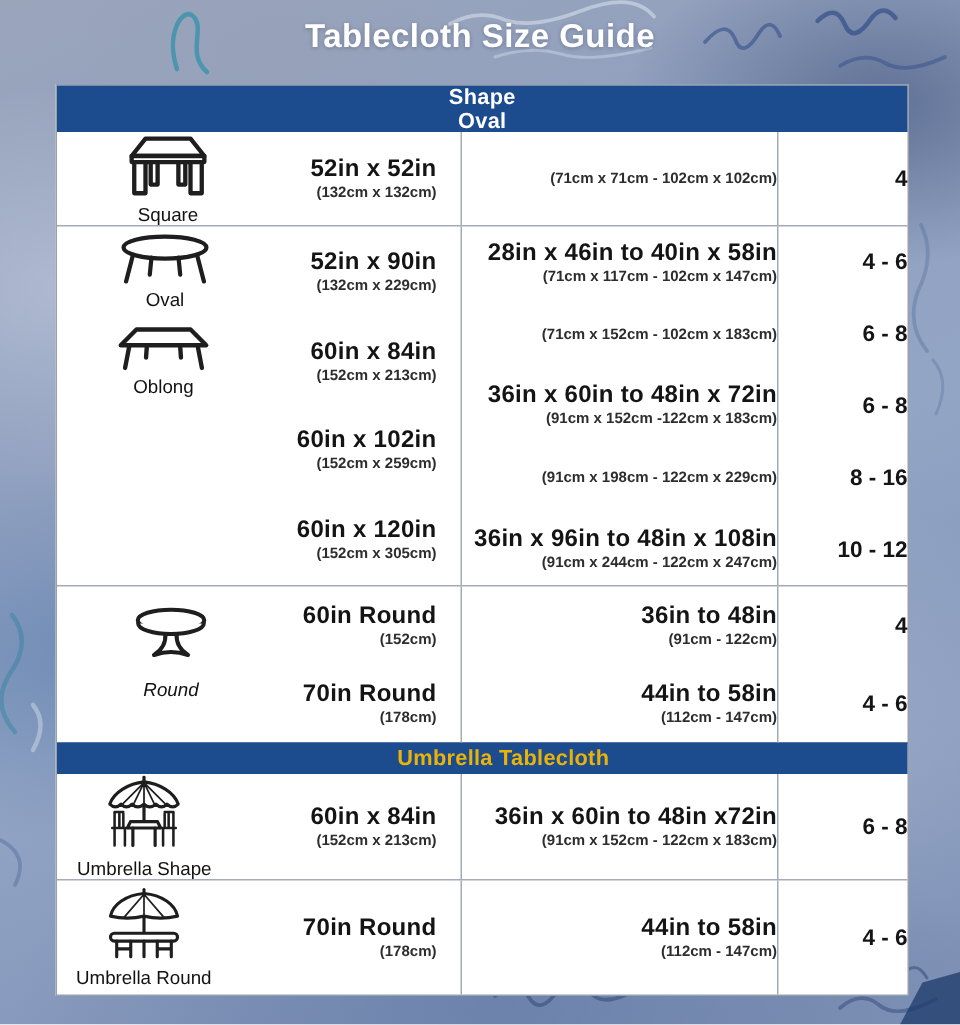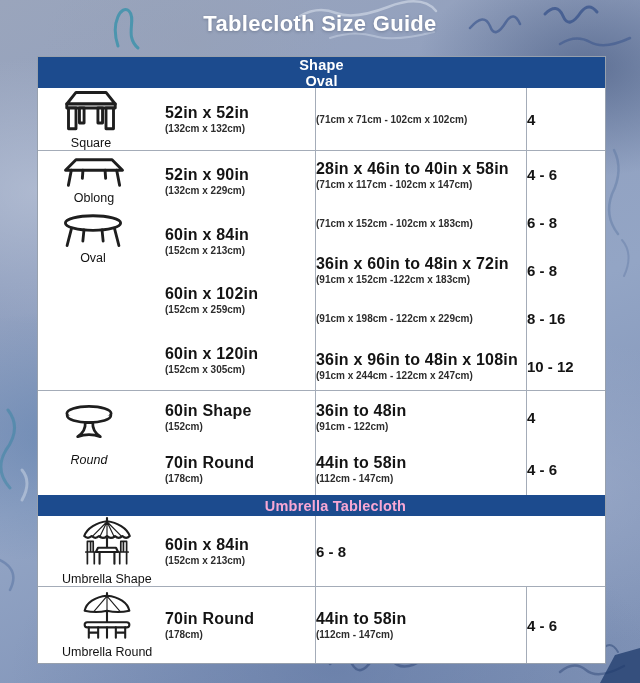--- a/index.html
+++ b/index.html
@@ -22,38 +22,38 @@
     text-shadow:0 1px 3px rgba(25,35,60,.30);
   }
   .card{
     position:absolute;left:37px;top:56px;width:569px;z-index:2;
     background:#fff;border:1px solid #97a0ad;box-sizing:border-box;
   }
   .thead{display:flex;background:var(--hdr,#1c4b8e);height:31px;align-items:center;flex-direction:column;}
   .thead .hc{color:#fff;font-size:14.5px;font-weight:bold;text-align:center;letter-spacing:.2px;}
   .c-shape{width:103px;box-sizing:border-box;}
   .c-size{width:150px;box-sizing:border-box;}
-  .c-fits{width:211px;box-sizing:border-box;}
+  .c-fits{width:211px;box-sizing:border-box;margin-left:16px;}
   .c-seats{flex:1;box-sizing:border-box;}
   .trow{display:flex;}
   .trow + .trow{border-top:1px solid #a4acb8;}
   .trow .c-fits,.trow .c-seats{border-left:1px solid #a4acb8;}
   .g1{height:62px;} .g2{height:239px;} .g3{height:104px;}
   .g4{height:70px;border-top:none;} .g5{height:76px;}
   .band{
-    height:20px;background:var(--hdr,#1c4b8e);color:#f9a8d4;display:flex;
+    height:20px;background:var(--hdr,#1c4b8e);color:#eab308;display:flex;
     align-items:center;justify-content:center;font-size:14.5px;font-weight:bold;
     border-top:1px solid #1c4b8e;letter-spacing:.2px;padding-left:28px;
   }
   .slots{display:flex;flex-direction:column;height:100%;}
-  .slot{flex:1;display:flex;flex-direction:column;align-items:flex-start;justify-content:center;}
+  .slot{flex:1;display:flex;flex-direction:column;align-items:flex-end;justify-content:center;}
   .main-val{font-size:16px;font-weight:bold;color:#141414;letter-spacing:.2px;white-space:nowrap;}
   .cm-val{font-size:10px;font-weight:bold;color:#2d2d2d;margin-top:1px;white-space:nowrap;}
   .seats-val{font-size:15px;font-weight:bold;color:#141414;white-space:nowrap;}
-  .shape-cell{display:flex;flex-direction:column;align-items:flex-start;justify-content:center;height:100%;margin-left:24px;}
+  .shape-cell{display:flex;flex-direction:column;align-items:flex-end;justify-content:center;height:100%;}
   .shape-cell.top{justify-content:flex-start;padding-top:5px;gap:9px;}
   .shape-cell.upish{justify-content:center;transform:translateY(-8px);font-style:italic;}
   .shape-block{display:flex;flex-direction:column;align-items:center;}
   .shape-label{font-size:12.5px;color:#121212;margin-top:2px;white-space:nowrap;}
   .icon svg{display:block;}
 </style>
 </head>
 <body>
 <div class="stage">
 
@@ -120,42 +120,42 @@
         <div class="slot">
             <span class="seats-val">4</span>
           </div>
       </div>
     </div>
 
     <div class="trow g2">
       <div class="c-shape shape-cell top">
         <div class="shape-block">
           <span class="icon">
+            <svg width="62" height="35" viewBox="0 0 110 62" fill="none" stroke="#1e1e1e" stroke-width="5" stroke-linecap="round">
+              <ellipse cx="55" cy="16" rx="49" ry="13" fill="#fff"></ellipse>
+              <path d="M17 25 L9 56"></path>
+                <path d="M39 28 L37 48"></path>
+              <path d="M71 28 L73 48"></path>
+                <path d="M93 25 L101 56"></path>
+            </svg>
+          </span>
+          <span class="shape-label">Oval</span>
+        </div>
+        <div class="shape-block">
+          <span class="icon">
             <svg width="64" height="33" viewBox="0 0 110 56" fill="none" stroke="#1e1e1e" stroke-width="5" stroke-linecap="round" stroke-linejoin="round">
               <path d="M24 6 H86 L104 24 H6 Z" fill="#fff"></path>
               <path d="M16 24 L11 50"></path>
                 <path d="M36 24 L35 38"></path>
               <path d="M74 24 L75 38"></path>
                 <path d="M94 24 L99 50"></path>
             </svg>
           </span>
           <span class="shape-label">Oblong</span>
         </div>
-        <div class="shape-block">
-          <span class="icon">
-            <svg width="62" height="35" viewBox="0 0 110 62" fill="none" stroke="#1e1e1e" stroke-width="5" stroke-linecap="round">
-              <ellipse cx="55" cy="16" rx="49" ry="13" fill="#fff"></ellipse>
-              <path d="M17 25 L9 56"></path>
-                <path d="M39 28 L37 48"></path>
-              <path d="M71 28 L73 48"></path>
-                <path d="M93 25 L101 56"></path>
-            </svg>
-          </span>
-          <span class="shape-label">Oval</span>
-        </div>
       </div>
       <div class="c-size slots">
         <div class="slot">
             <span class="main-val">52in x 90in</span>
             <span class="cm-val">(132cm x 229cm)</span>
           </div>
         <div class="slot">
             <span class="main-val">60in x 84in</span>
             <span class="cm-val">(152cm x 213cm)</span>
           </div>
@@ -215,21 +215,21 @@
               <ellipse cx="50" cy="17" rx="41" ry="13" fill="#fff"></ellipse>
               <path d="M9.5 21 a40.5 13 0 0 0 81 0" fill="#fff"></path>
               <path d="M43 34 C44 46 38 54 29 60 C43 55 57 55 71 60 C62 54 56 46 57 34 Z" fill="#fff"></path>
             </svg>
           </span>
           <span class="shape-label">Round</span>
         </div>
       </div>
       <div class="c-size slots">
         <div class="slot">
-            <span class="main-val">60in Shape</span>
+            <span class="main-val">60in Round</span>
             <span class="cm-val">(152cm)</span>
           </div>
         <div class="slot">
             <span class="main-val">70in Round</span>
             <span class="cm-val">(178cm)</span>
           </div>
       </div>
       <div class="c-fits slots">
         <div class="slot">
             <span class="main-val">36in to 48in</span>
@@ -269,20 +269,26 @@
           </span>
           <span class="shape-label">Umbrella Shape</span>
         </div>
       </div>
       <div class="c-size slots">
         <div class="slot">
             <span class="main-val">60in x 84in</span>
             <span class="cm-val">(152cm x 213cm)</span>
           </div>
       </div>
+      <div class="c-fits slots">
+        <div class="slot">
+            <span class="main-val">36in x 60in to 48in x72in</span>
+            <span class="cm-val">(91cm x 152cm - 122cm x 183cm)</span>
+          </div>
+      </div>
       <div class="c-seats slots">
         <div class="slot">
             <span class="seats-val">6 - 8</span>
           </div>
       </div>
     </div>
 
     <div class="trow g5">
       <div class="c-shape shape-cell">
         <div class="shape-block">

